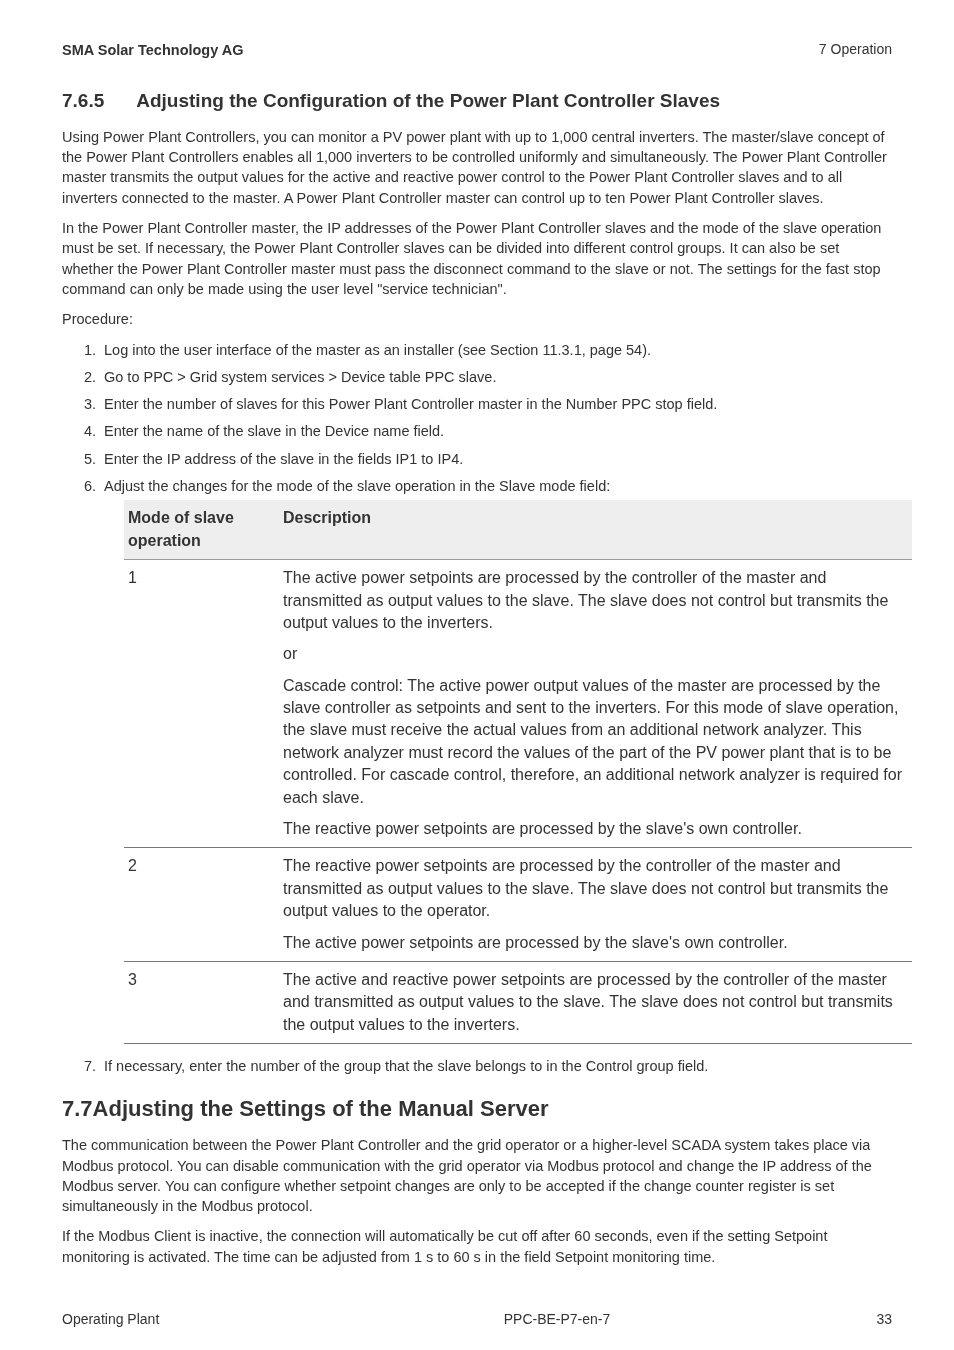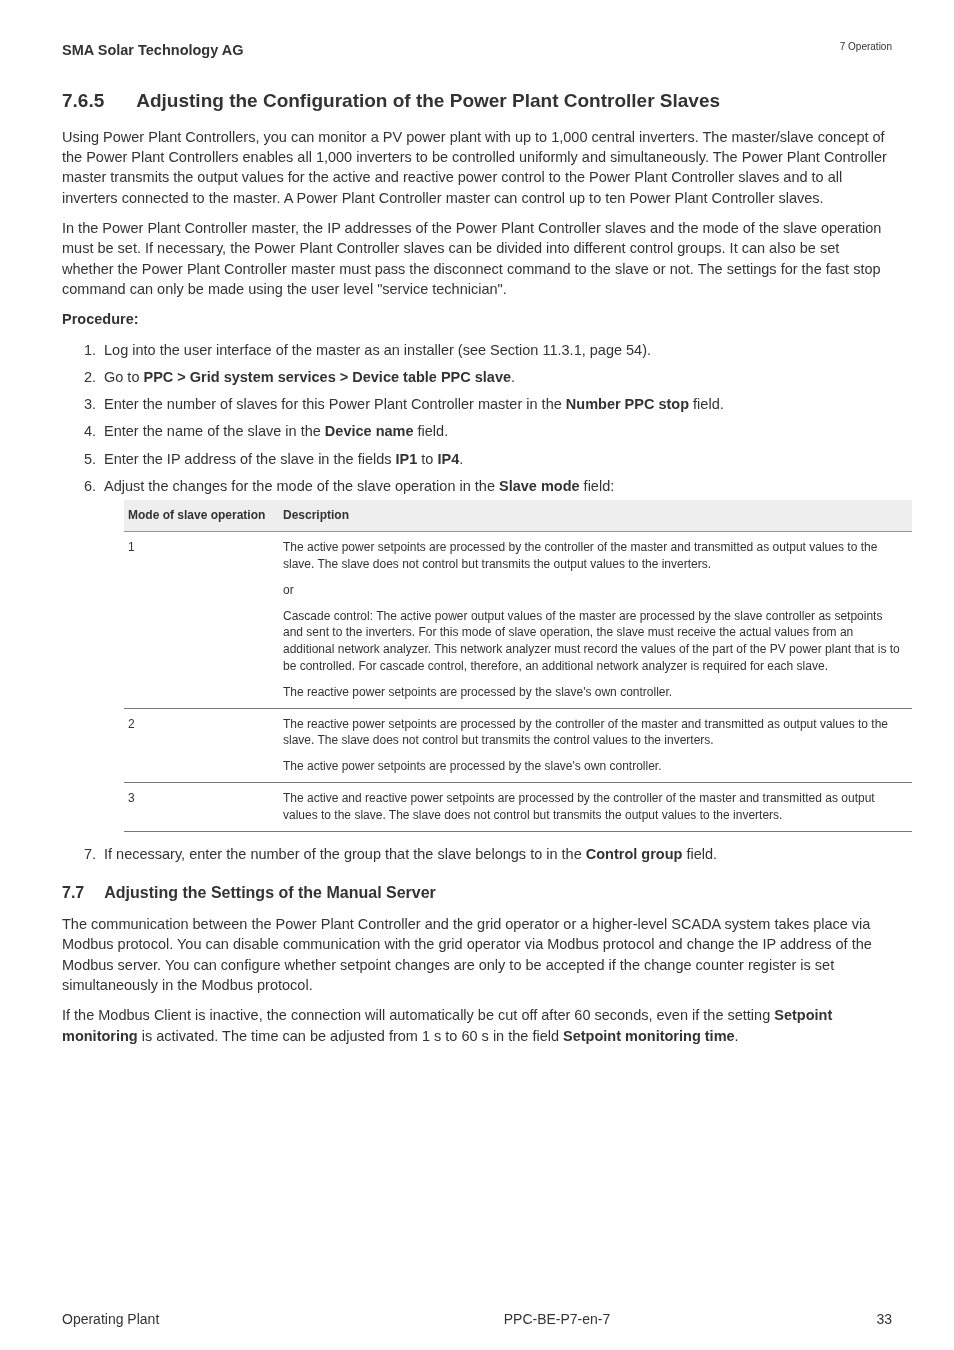--- a/index.html
+++ b/index.html
@@ -21,52 +21,51 @@
       display: flex;
       flex-direction: column;
     }
     .running-hdr {
       display: flex;
       justify-content: space-between;
       font-size: 14px;
       margin-bottom: 28px;
     }
     .running-hdr .left { font-weight: 700; font-size: 14.5px; }
-    .running-hdr .right { font-weight: 400; font-size: 10px; }
+    .running-hdr .right { font-weight: 400; font-size: 14px; }
     h3 {
       font-size: 19px;
       font-weight: 700;
       margin: 0 0 12px 0;
       display: flex;
       gap: 32px;
     }
     .h3-num { display: inline-block; }
     h2 {
-      font-size: 16px;
+      font-size: 22px;
       font-weight: 700;
       margin: 18px 0 10px 0;
       display: flex;
-      gap: 20px;
     }
     p { margin: 0 0 10px 0; }
-    .b { font-weight: 700; }
+    .b { font-weight: 400; }
     ol.proc {
       list-style: decimal;
       padding-left: 38px;
       margin: 4px 0 0 0;
     }
     ol.proc > li {
       margin-bottom: 7px;
       padding-left: 4px;
     }
     table.modes {
       width: 100%;
       border-collapse: collapse;
       margin: 4px 0 0 20px;
-      font-size: 12px;
+      font-size: 16px;
     }
     table.modes th {
       text-align: left;
       vertical-align: top;
       padding: 7px 10px 7px 4px;
       background: #eee;
       font-weight: 700;
     }
     table.modes th:first-child { width: 155px; }
     table.modes td {
@@ -137,21 +136,21 @@
             <td>
               <div class="cell-p">The active power setpoints are processed by the controller of the master and transmitted as output values to the slave. The slave does not control but transmits the output values to the inverters.</div>
               <div class="cell-p">or</div>
               <div class="cell-p">Cascade control: The active power output values of the master are processed by the slave controller as setpoints and sent to the inverters. For this mode of slave operation, the slave must receive the actual values from an additional network analyzer. This network analyzer must record the values of the part of the PV power plant that is to be controlled. For cascade control, therefore, an additional network analyzer is required for each slave.</div>
               <div class="cell-p">The reactive power setpoints are processed by the slave's own controller.</div>
             </td>
           </tr>
           <tr>
             <td>2</td>
             <td>
-              <div class="cell-p">The reactive power setpoints are processed by the controller of the master and transmitted as output values to the slave. The slave does not control but transmits the control values to the inverters.</div>
+              <div class="cell-p">The reactive power setpoints are processed by the controller of the master and transmitted as output values to the slave. The slave does not control but transmits the output values to the operator.</div>
               <div class="cell-p">The active power setpoints are processed by the slave's own controller.</div>
             </td>
           </tr>
           <tr>
             <td>3</td>
             <td>
               <div class="cell-p">The active and reactive power setpoints are processed by the controller of the master and transmitted as output values to the slave. The slave does not control but transmits the output values to the inverters.</div>
             </td>
           </tr>
         </tbody>

